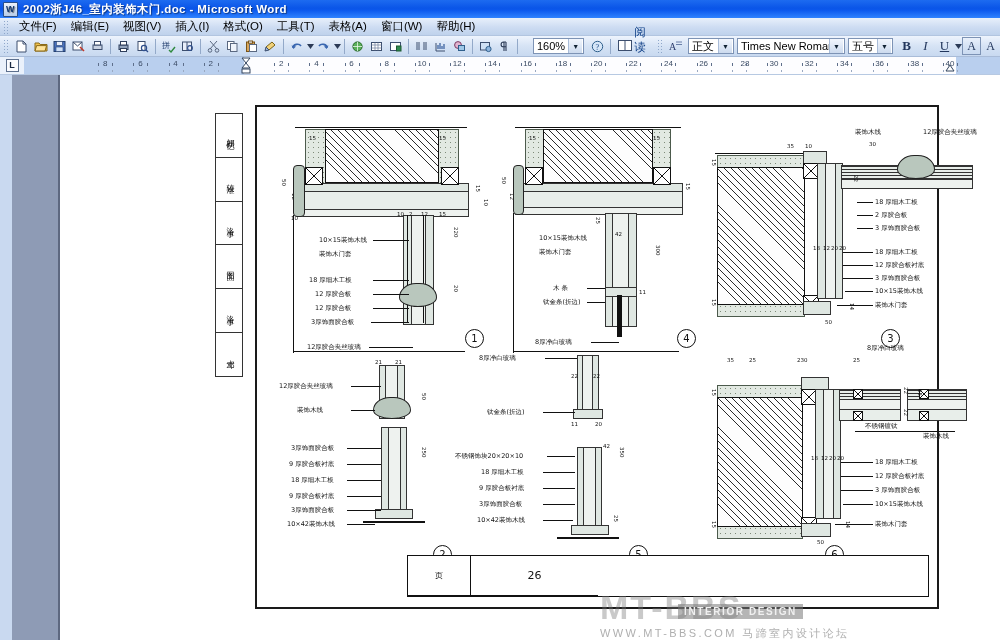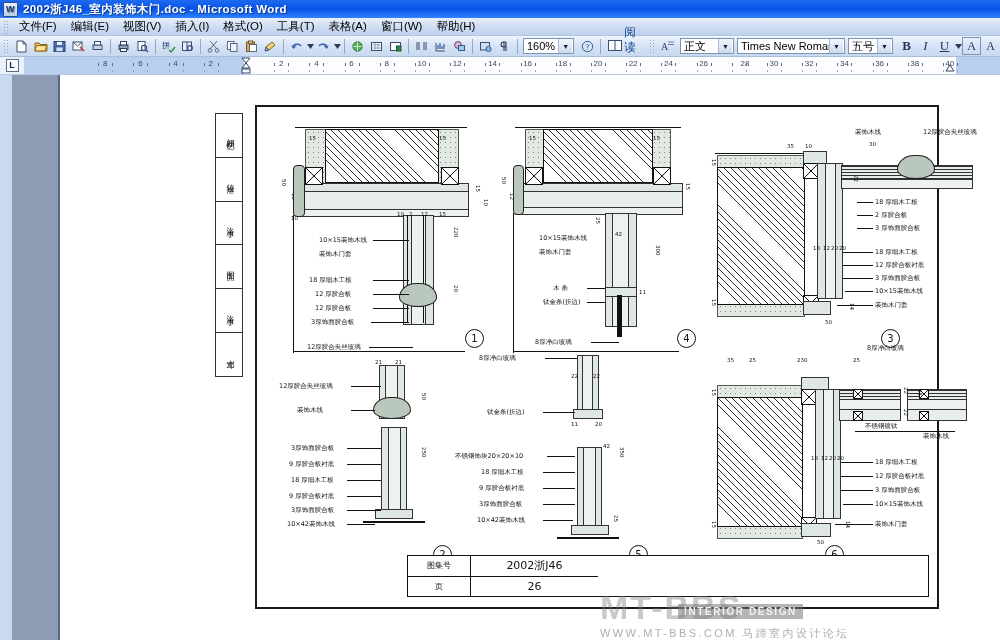--- a/index.html
+++ b/index.html
@@ -395,21 +395,21 @@
         <circle cx="9.5" cy="9" r="2.6" fill="#8fb4dd" stroke="#2f5f8c"></circle>
       </svg>
     </div>
   <div class="tb-btn">
     <svg width="13" height="13" viewBox="0 0 13 13">
         <path d="M8 2v9M6 2v9M8 2H5.5a2.4 2.4 0 000 4.8H8" fill="none" stroke="#2b3a56" stroke-width="1.1"></path>
       </svg>
     </div>
   <div class="tb-sep"></div>
 
-  <div class="combo" style="width:64px;margin-left:2px;">
+  <div class="combo" style="width:64px;margin-left:12px;">
     <span class="val">160%</span>
     <span class="arr">▼</span>
   </div>
   <div class="tb-btn" style="margin-left:4px">
     <svg width="13" height="13" viewBox="0 0 13 13">
         <circle cx="6.5" cy="6.5" r="5.2" fill="#d6e6f8" stroke="#2f5f8c"></circle>
         <text x="4.4" y="9.6" font-size="8" fill="#14427e" font-family="serif">?</text>
       </svg>
     </div>
   <div class="tb-sep"></div>
@@ -906,24 +906,20 @@
           <div class="ln" style="left:578px;top:417px;width:38px;height:.7px;"></div>
 
           <div class="bub" style="left:568px;top:438px;">
             <span>6</span>
             </div>
         </div>
 
         <div id="titleblock">
           <div class="tright">
             <div class="trow">
-              <div class="tk">图集号</div>
-              <div class="tv">2002浙J46</div>
-            </div>
-            <div class="trow">
               <div class="tk">页</div>
               <div class="tv">26</div>
             </div>
           </div>
         </div>
 
       </div>
     </div>
 
     <div id="wm">

